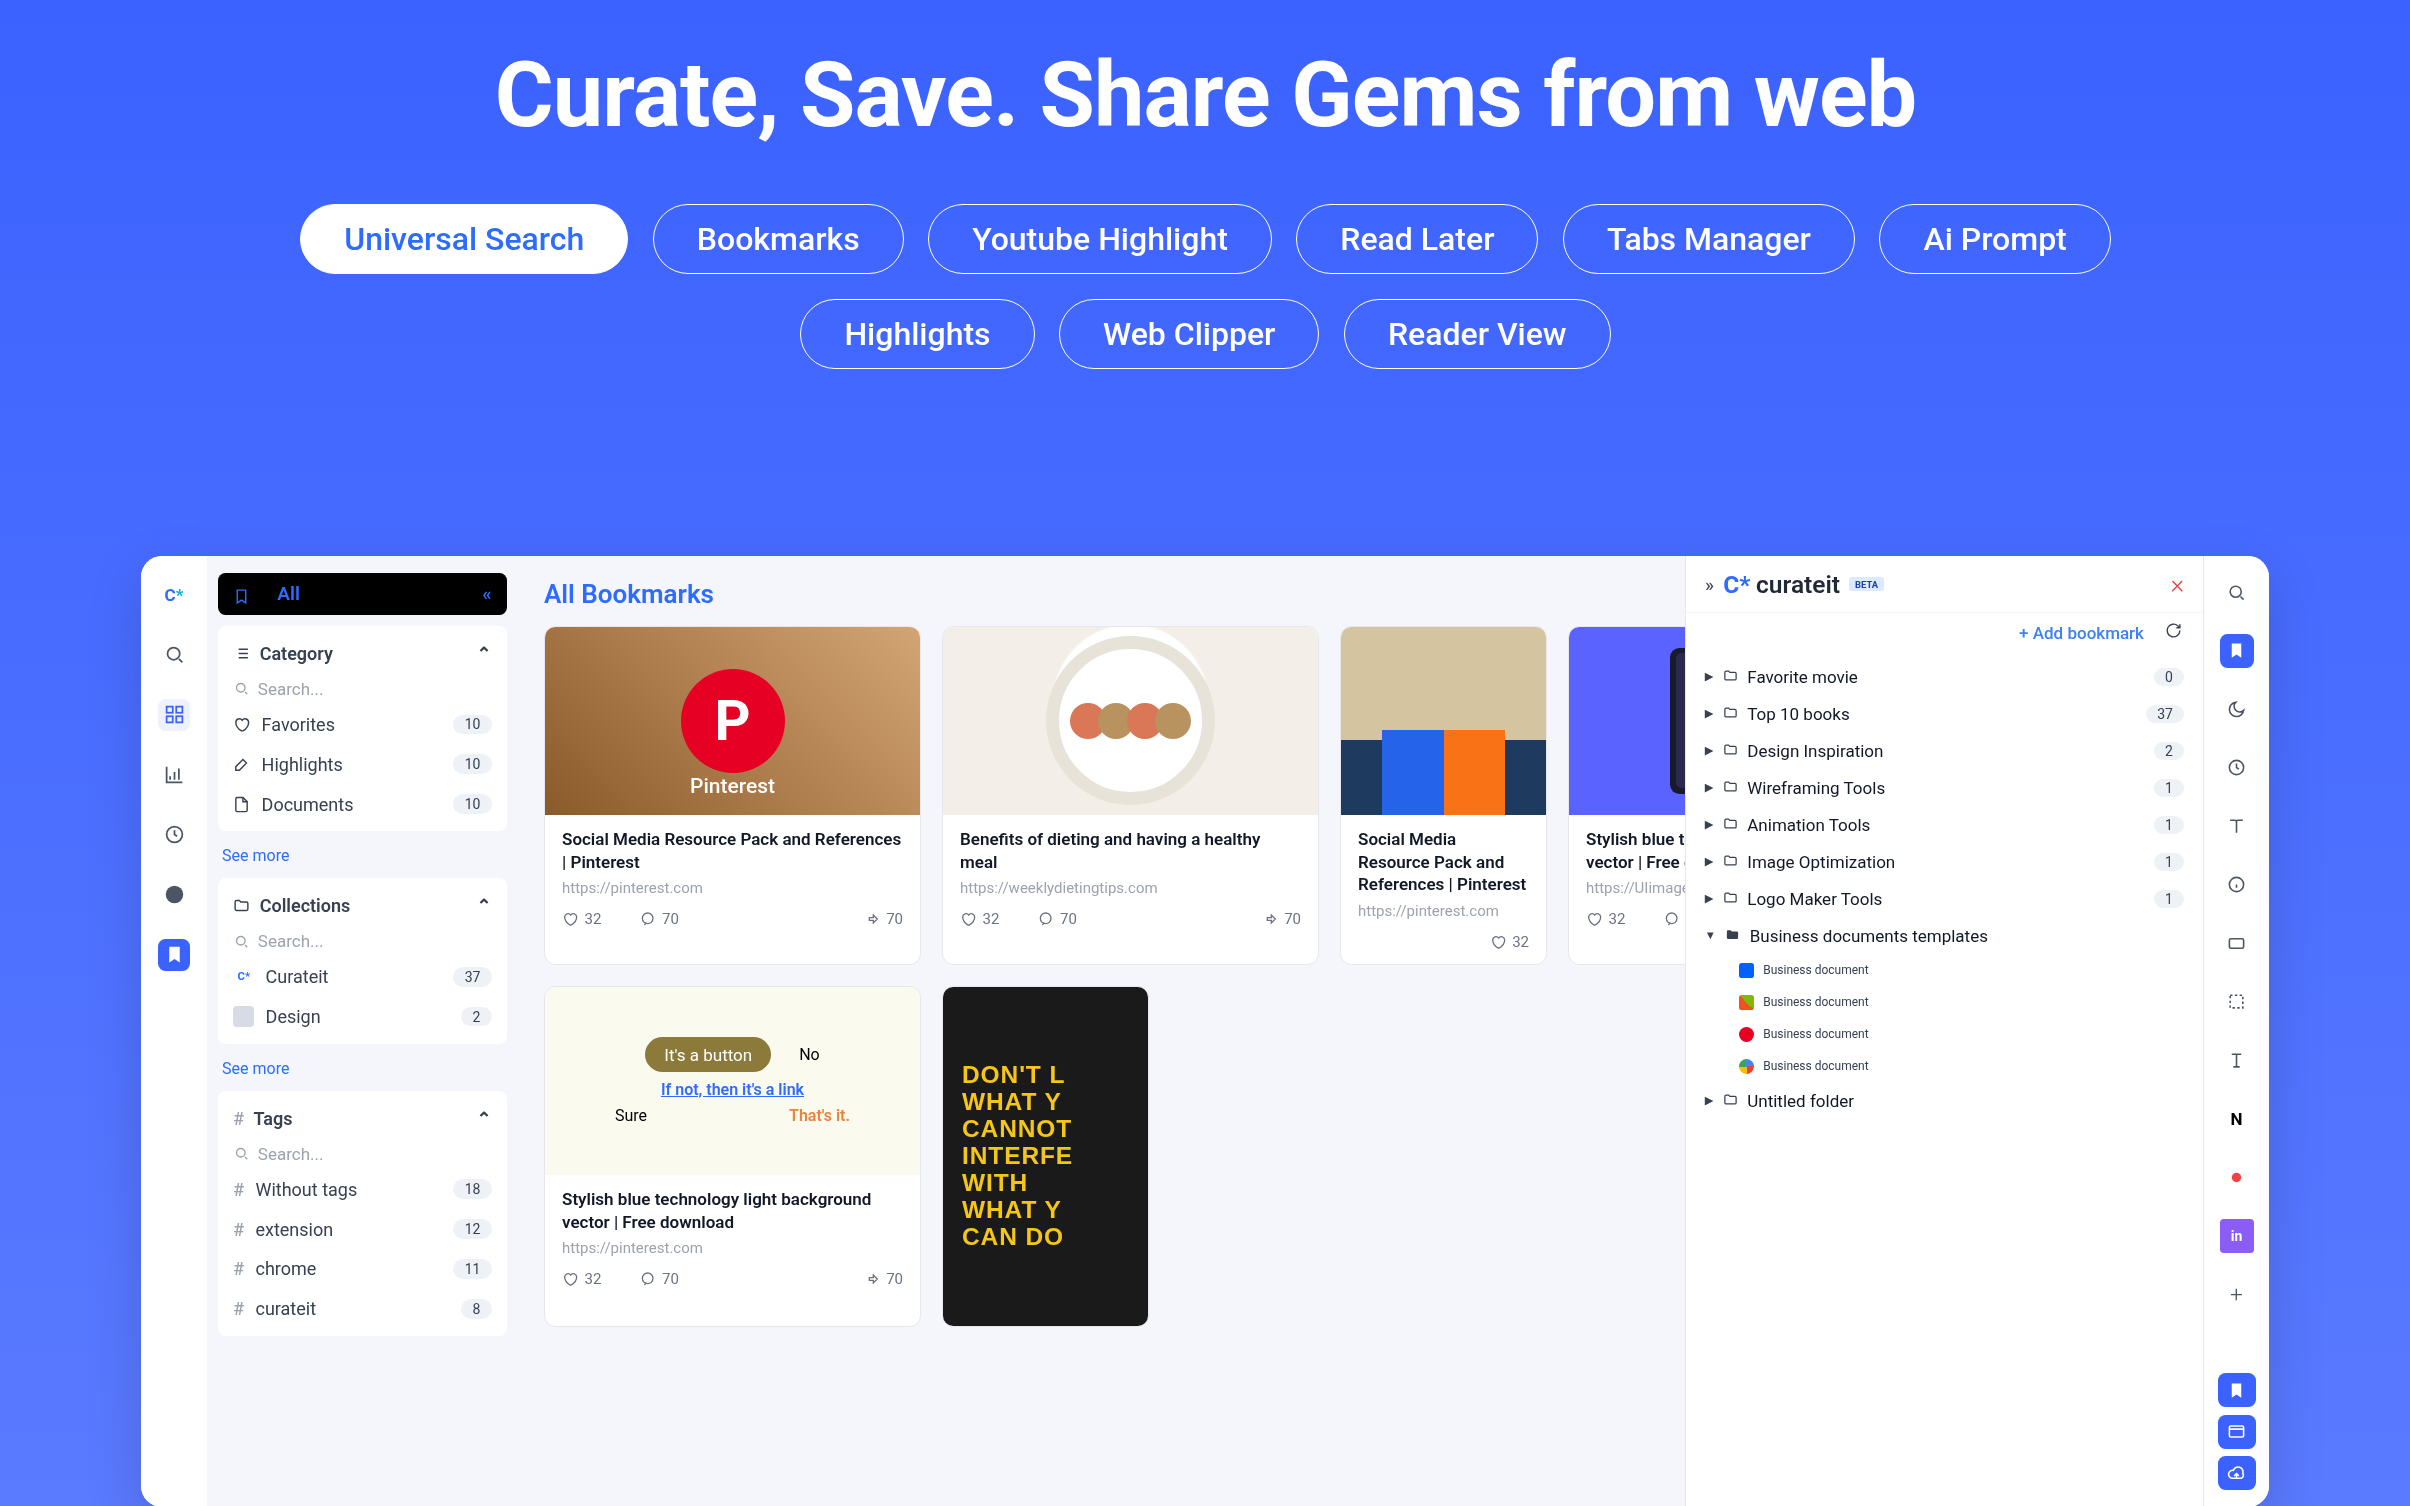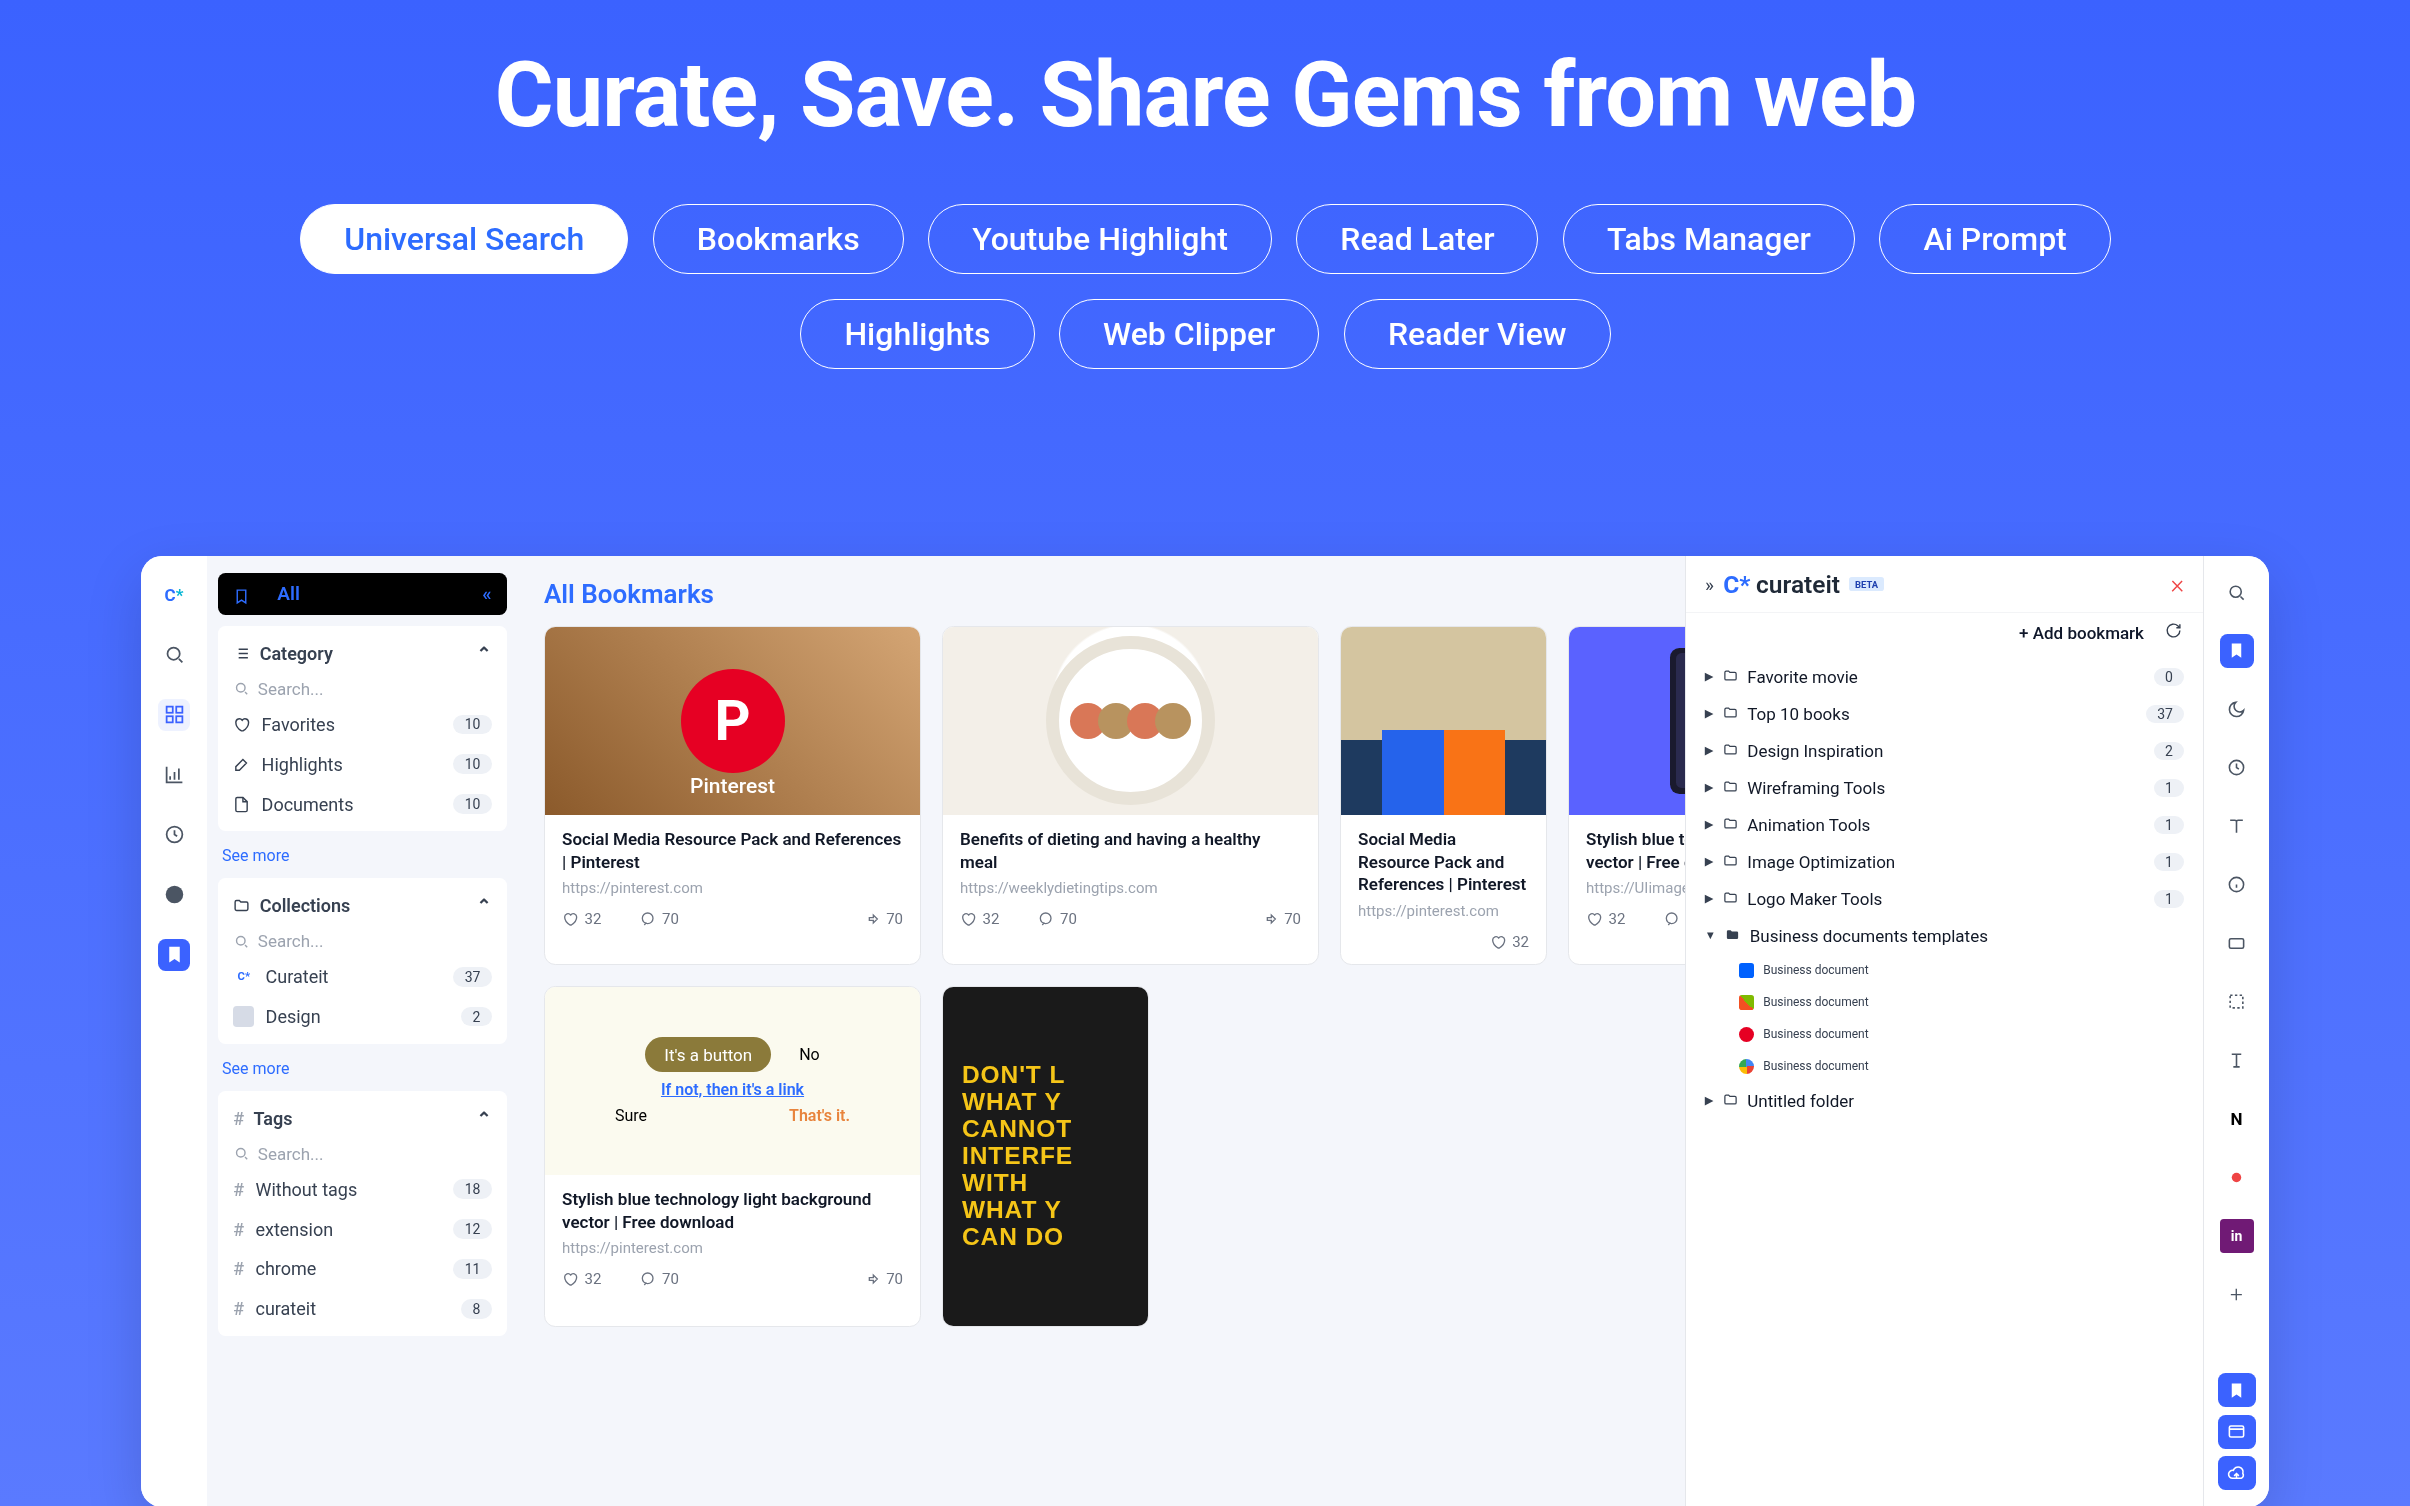--- a/index.html
+++ b/index.html
@@ -70,21 +70,21 @@
 
 
 .ext-panel { position:absolute; right:66px; top:0; width:518px; height:100%; background:#fff; border-left:0.9px solid #e5e7eb; display:flex; flex-direction:column; }
 .ext-head { display:flex; align-items:center; padding:13px 19px; border-bottom:0.9px solid #f3f4f6; }
 .ext-head .dbl-chev { color:#374151; font-size:19px; margin-right:9.4px; cursor:pointer; }
 .ext-brand { display:flex; align-items:center; gap:5.6px; font-weight:600; font-size:24.5px; color:#1f2937; }
 .ext-brand .clogo{color:#2d6cff;font-weight:700;}
 .ext-brand .beta{ background:#dbeafe; color:#1e40af; font-size:9.4px; padding:1.9px 5.6px; border-radius:2.8px; font-weight:700; margin-left:3.8px; }
 .ext-close { margin-left:auto; color:#ef4444; font-size:26px; font-weight:300; cursor:pointer; }
 .ext-sub { display:flex; justify-content:flex-end; align-items:center; gap:21px; padding:9.4px 21px; }
-.add-bm { color:#0f172a; font-weight:500; font-size:17px; cursor:pointer; }
+.add-bm { color:#3b82f6; font-weight:500; font-size:17px; cursor:pointer; }
 .refresh { color:#374151; cursor:pointer; }
 .ext-tree { padding: 5.6px 9.4px; }
 .tree-row { display:flex; align-items:center; gap:9.4px; padding:8.5px 9.4px; font-size:17px; color:#111827; cursor:pointer; border-radius:5.6px; }
 .tree-caret { font-size:11.3px; color:#374151; }
 .tree-folder { color:#374151; }
 .tree-badge { margin-left:auto; background:#eef1f6; border-radius:941px; padding:0.9px 11.3px; font-size:14px; color:#374151; }
 .tree-sub { padding-left: 34px; }
 .tree-sub .tree-row { font-size:12px; color:#374151; }
 .sub-ic { width:15px;height:15px;border-radius:2.8px; }
 
@@ -624,21 +624,21 @@
         <svg viewBox="0 0 24 24" fill="none" stroke="currentColor" stroke-width="2">
           <path d="M6 4h12M12 4v16M8 20h8"></path>
         </svg>
       </div>
     <div class="rr-ic" style="color:#000;font-weight:700;font-size:17px">N</div>
     <div class="rr-ic">
         <svg viewBox="0 0 24 24" fill="#ef4444">
           <circle cx="12" cy="12" r="6"></circle>
         </svg>
       </div>
-    <div class="rr-ic" style="background:#701a75;color:#fff;font-weight:700;font-size:14px;border-radius:3.8px">in</div>
+    <div class="rr-ic" style="background:#8b5cf6;color:#fff;font-weight:700;font-size:14px;border-radius:3.8px">in</div>
     <div class="rr-ic" style="font-size:22.6px;font-weight:300">+</div>
     <div class="rr-bottom">
       <div class="rr-ic">
           <svg viewBox="0 0 24 24" fill="currentColor">
             <path d="M6 3h12v18l-6-4-6 4z"></path>
           </svg>
         </div>
       <div class="rr-ic">
           <svg viewBox="0 0 24 24" fill="none" stroke="currentColor" stroke-width="2">
             <rect x="3" y="5" width="18" height="14" rx="2"></rect>

